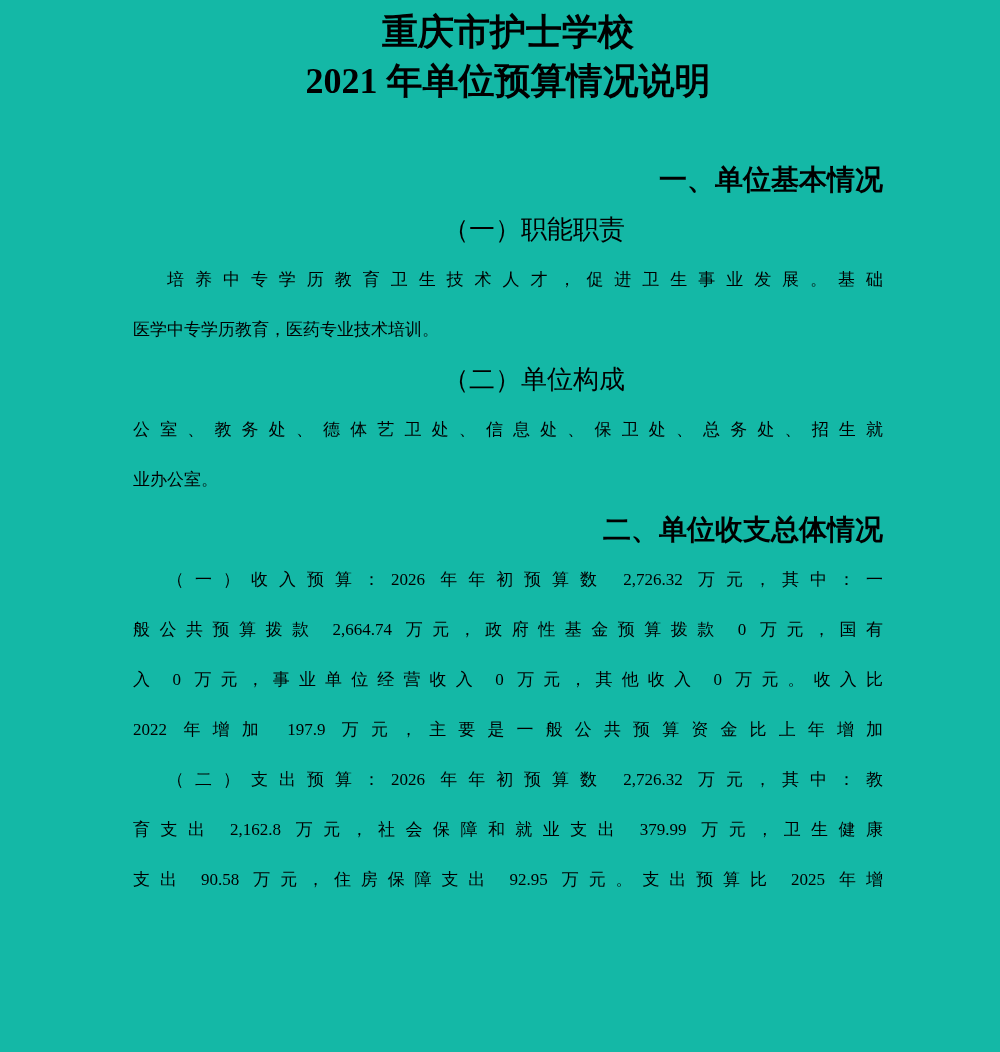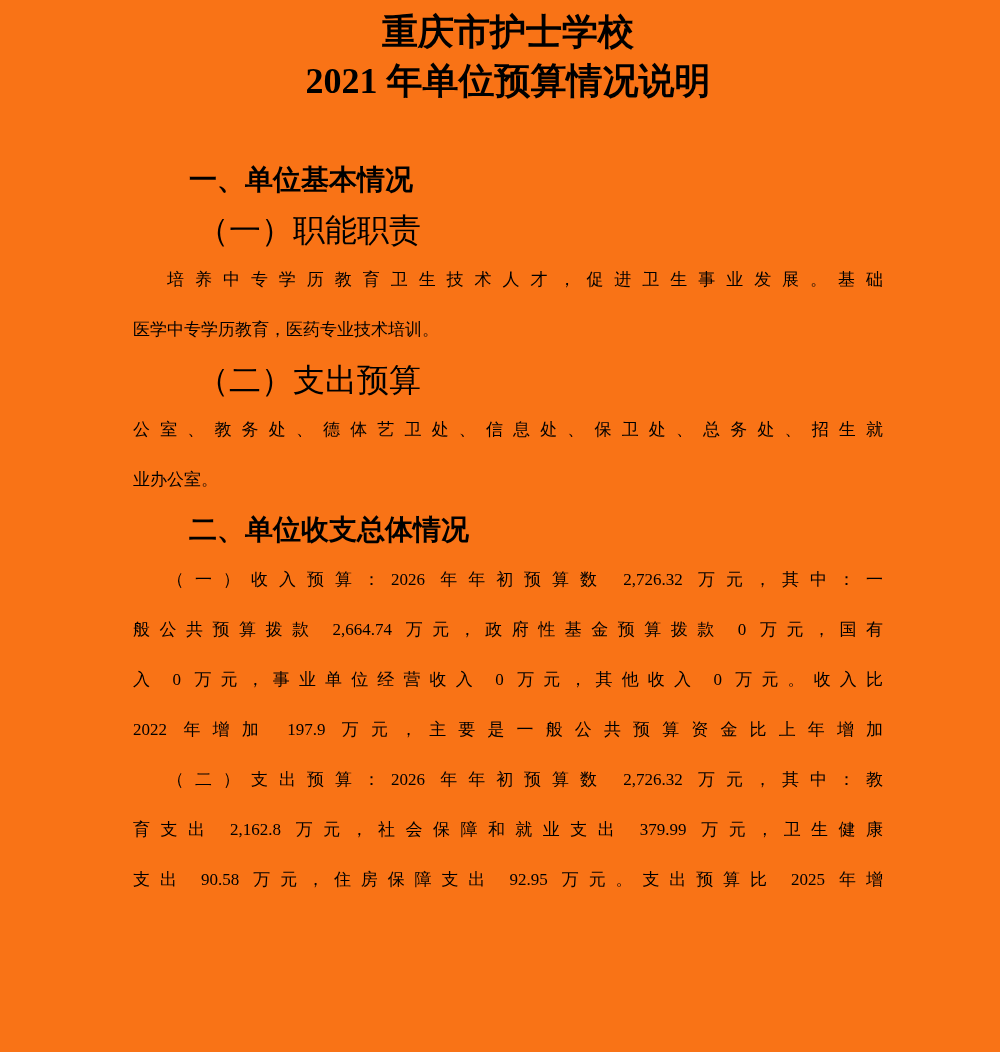--- a/index.html
+++ b/index.html
@@ -4,21 +4,21 @@
 <style>
   html, body {
     margin: 0;
     padding: 0;
     background: #ffffff;
   }
   .page {
     position: relative;
     width: 1000px;
     height: 1052px;
-    background: #f97316;
+    background: #14b8a6;
     color: #000000;
     overflow: hidden;
   }
   .content {
     margin-left: 133px;
     width: 750px;
   }
   .title {
     padding-top: 8px;
     text-align: center;
@@ -43,46 +43,46 @@
     
     text-align-last: justify;
   }
   .line.ind {
     text-indent: 2em;
   }
   .line.heading {
     font-family: "Liberation Sans", "DejaVu Sans", sans-serif;
     font-weight: bold;
     font-size: 28px;
-    text-align: left;
+    text-align: right;
     text-align-last: auto;
   }
   .line.sub {
-    font-size: 32px;
-    text-align: left;
+    font-size: 26px;
+    text-align: center;
     text-align-last: auto;
   }
 </style>
 </head>
 <body>
 
 <div class="page">
   <div class="content">
     <div class="title">
       <div class="title-line">重庆市护士学校</div>
       <div class="title-line">2021 年单位预算情况说明</div>
     </div>
     <div class="doc-body">
         <div class="line ind heading">一、单位基本情况</div>
         <div class="line ind sub">（一）职能职责</div>
         <div>
           <div class="line body ind j">培养中专学历教育卫生技术人才，促进卫生事业发展。基础</div>
           <div class="line body">医学中专学历教育，医药专业技术培训。</div>
         </div>
-        <div class="line ind sub">（二）支出预算</div>
+        <div class="line ind sub">（二）单位构成</div>
         <div>
           <div class="line body j">公室、教务处、德体艺卫处、信息处、保卫处、总务处、招生就</div>
           <div class="line body">业办公室。</div>
         </div>
         <div class="line ind heading">二、单位收支总体情况</div>
         <div>
           <div class="line body ind j">（一）收入预算：2026 年年初预算数 2,726.32 万元，其中：一</div>
           <div class="line body j">般公共预算拨款 2,664.74 万元，政府性基金预算拨款 0 万元，国有</div>
           <div class="line body j">入 0 万元，事业单位经营收入 0 万元，其他收入 0 万元。收入比</div>
           <div class="line body j">2022 年增加 197.9 万元，主要是一般公共预算资金比上年增加</div>

